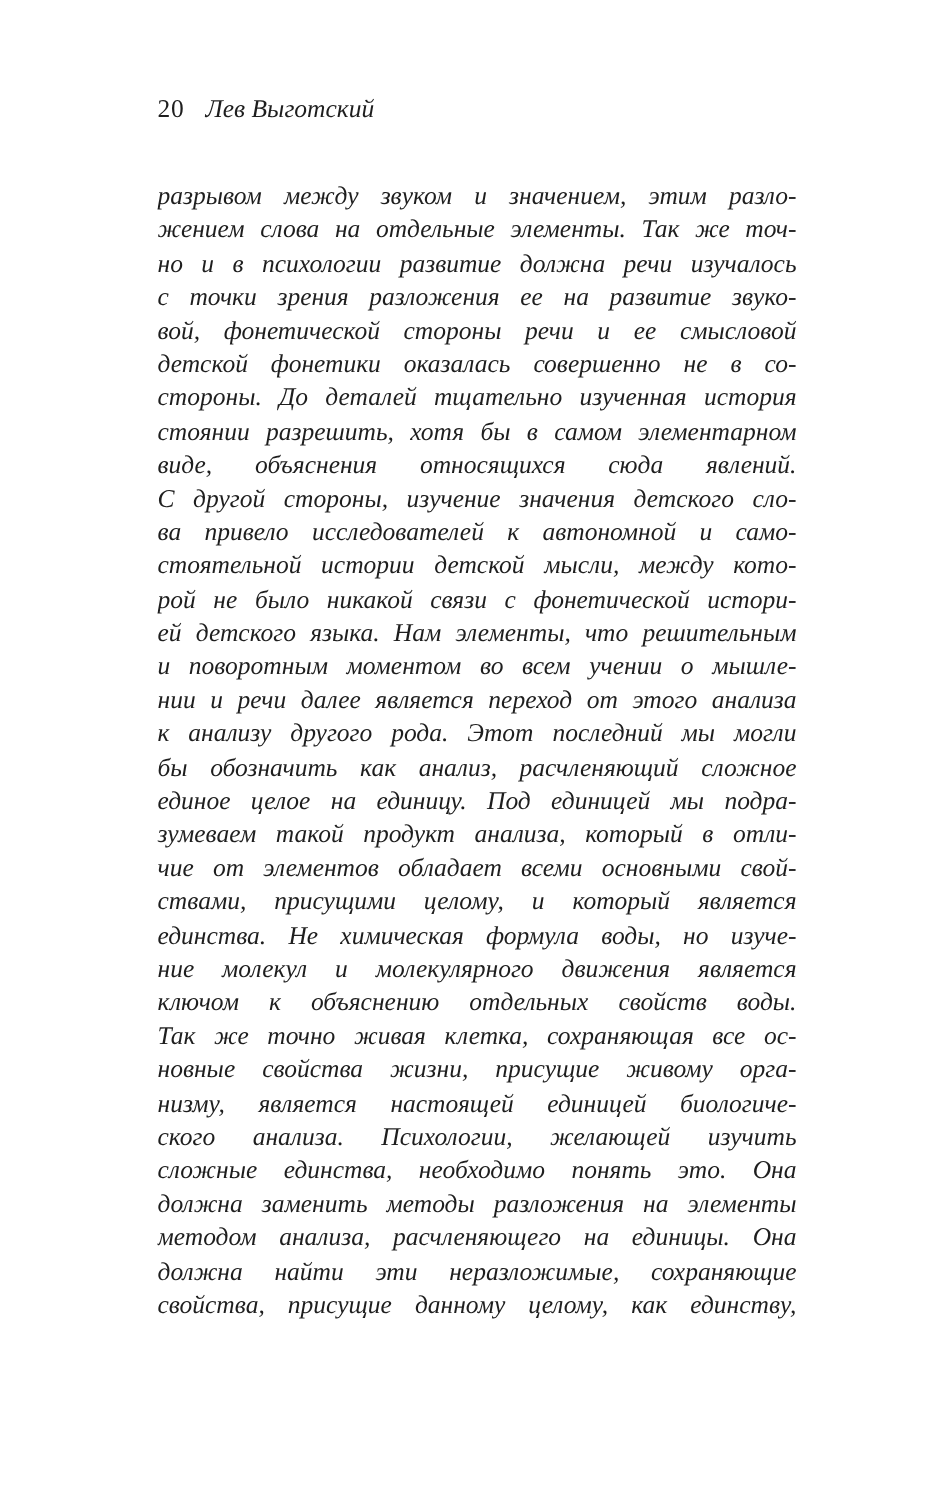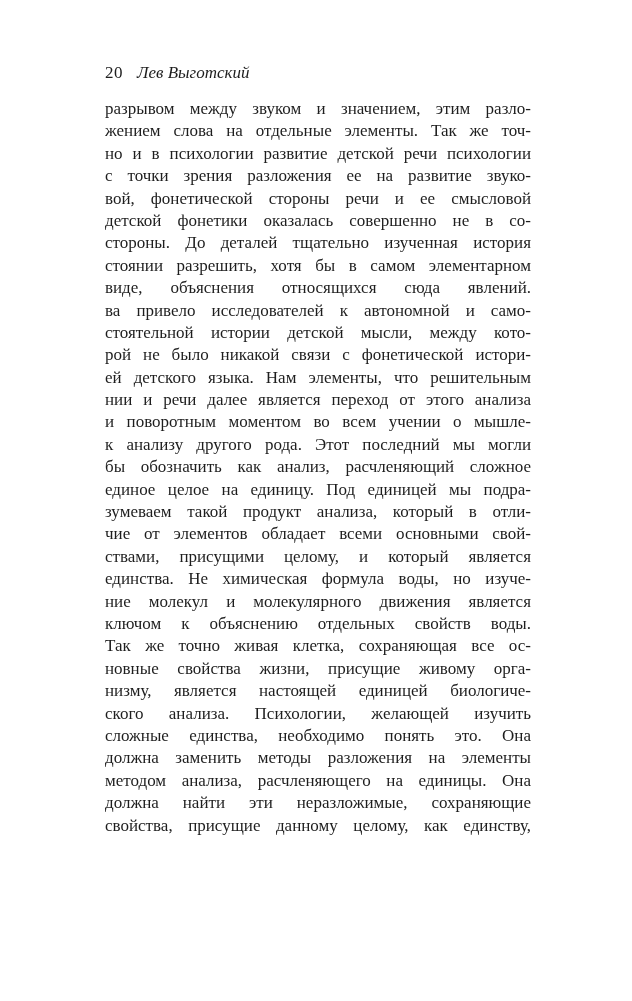--- a/index.html
+++ b/index.html
@@ -28,23 +28,24 @@
     .pagenum {
       font-style: normal;
       letter-spacing: 0.5px;
     }
     .author {
       font-style: italic;
       margin-left: 14px;
     }
     .body-text {
       position: absolute;
-      top: 98px;
+      top: 120px;
       left: 105px;
       width: 426px;
+      font-style: italic;
     }
     .line {
       font-size: 17px;
       line-height: 22.4px;
       height: 22.4px;
       overflow: hidden;
       text-align: justify;
       text-align-last: justify;
       -moz-text-align-last: justify;
       white-space: normal;
@@ -54,33 +55,34 @@
 <body>
 
 <div class="page">
   <header class="running-head">
     <span class="pagenum">20</span><span class="author">Лев Выготский</span>
   </header>
 
   <main class="body-text">
       <div class="line">разрывом между звуком и значением, этим разло-</div>
       <div class="line">жением слова на отдельные элементы. Так же точ-</div>
-      <div class="line">но и в психологии развитие детской речи психологии</div>
+      <div class="line">но и в психологии развитие должна речи изучалось</div>
       <div class="line">с точки зрения разложения ее на развитие звуко-</div>
       <div class="line">вой, фонетической стороны речи и ее смысловой</div>
       <div class="line">детской фонетики оказалась совершенно не в со-</div>
       <div class="line">стороны. До деталей тщательно изученная история</div>
       <div class="line">стоянии разрешить, хотя бы в самом элементарном</div>
       <div class="line">виде, объяснения относящихся сюда явлений.</div>
+      <div class="line">С другой стороны, изучение значения детского сло-</div>
       <div class="line">ва привело исследователей к автономной и само-</div>
       <div class="line">стоятельной истории детской мысли, между кото-</div>
       <div class="line">рой не было никакой связи с фонетической истори-</div>
       <div class="line">ей детского языка. Нам элементы, что решительным</div>
+      <div class="line">и поворотным моментом во всем учении о мышле-</div>
       <div class="line">нии и речи далее является переход от этого анализа</div>
-      <div class="line">и поворотным моментом во всем учении о мышле-</div>
       <div class="line">к анализу другого рода. Этот последний мы могли</div>
       <div class="line">бы обозначить как анализ, расчленяющий сложное</div>
       <div class="line">единое целое на единицу. Под единицей мы подра-</div>
       <div class="line">зумеваем такой продукт анализа, который в отли-</div>
       <div class="line">чие от элементов обладает всеми основными свой-</div>
       <div class="line">ствами, присущими целому, и который является</div>
       <div class="line">единства. Не химическая формула воды, но изуче-</div>
       <div class="line">ние молекул и молекулярного движения является</div>
       <div class="line">ключом к объяснению отдельных свойств воды.</div>
       <div class="line">Так же точно живая клетка, сохраняющая все ос-</div>

